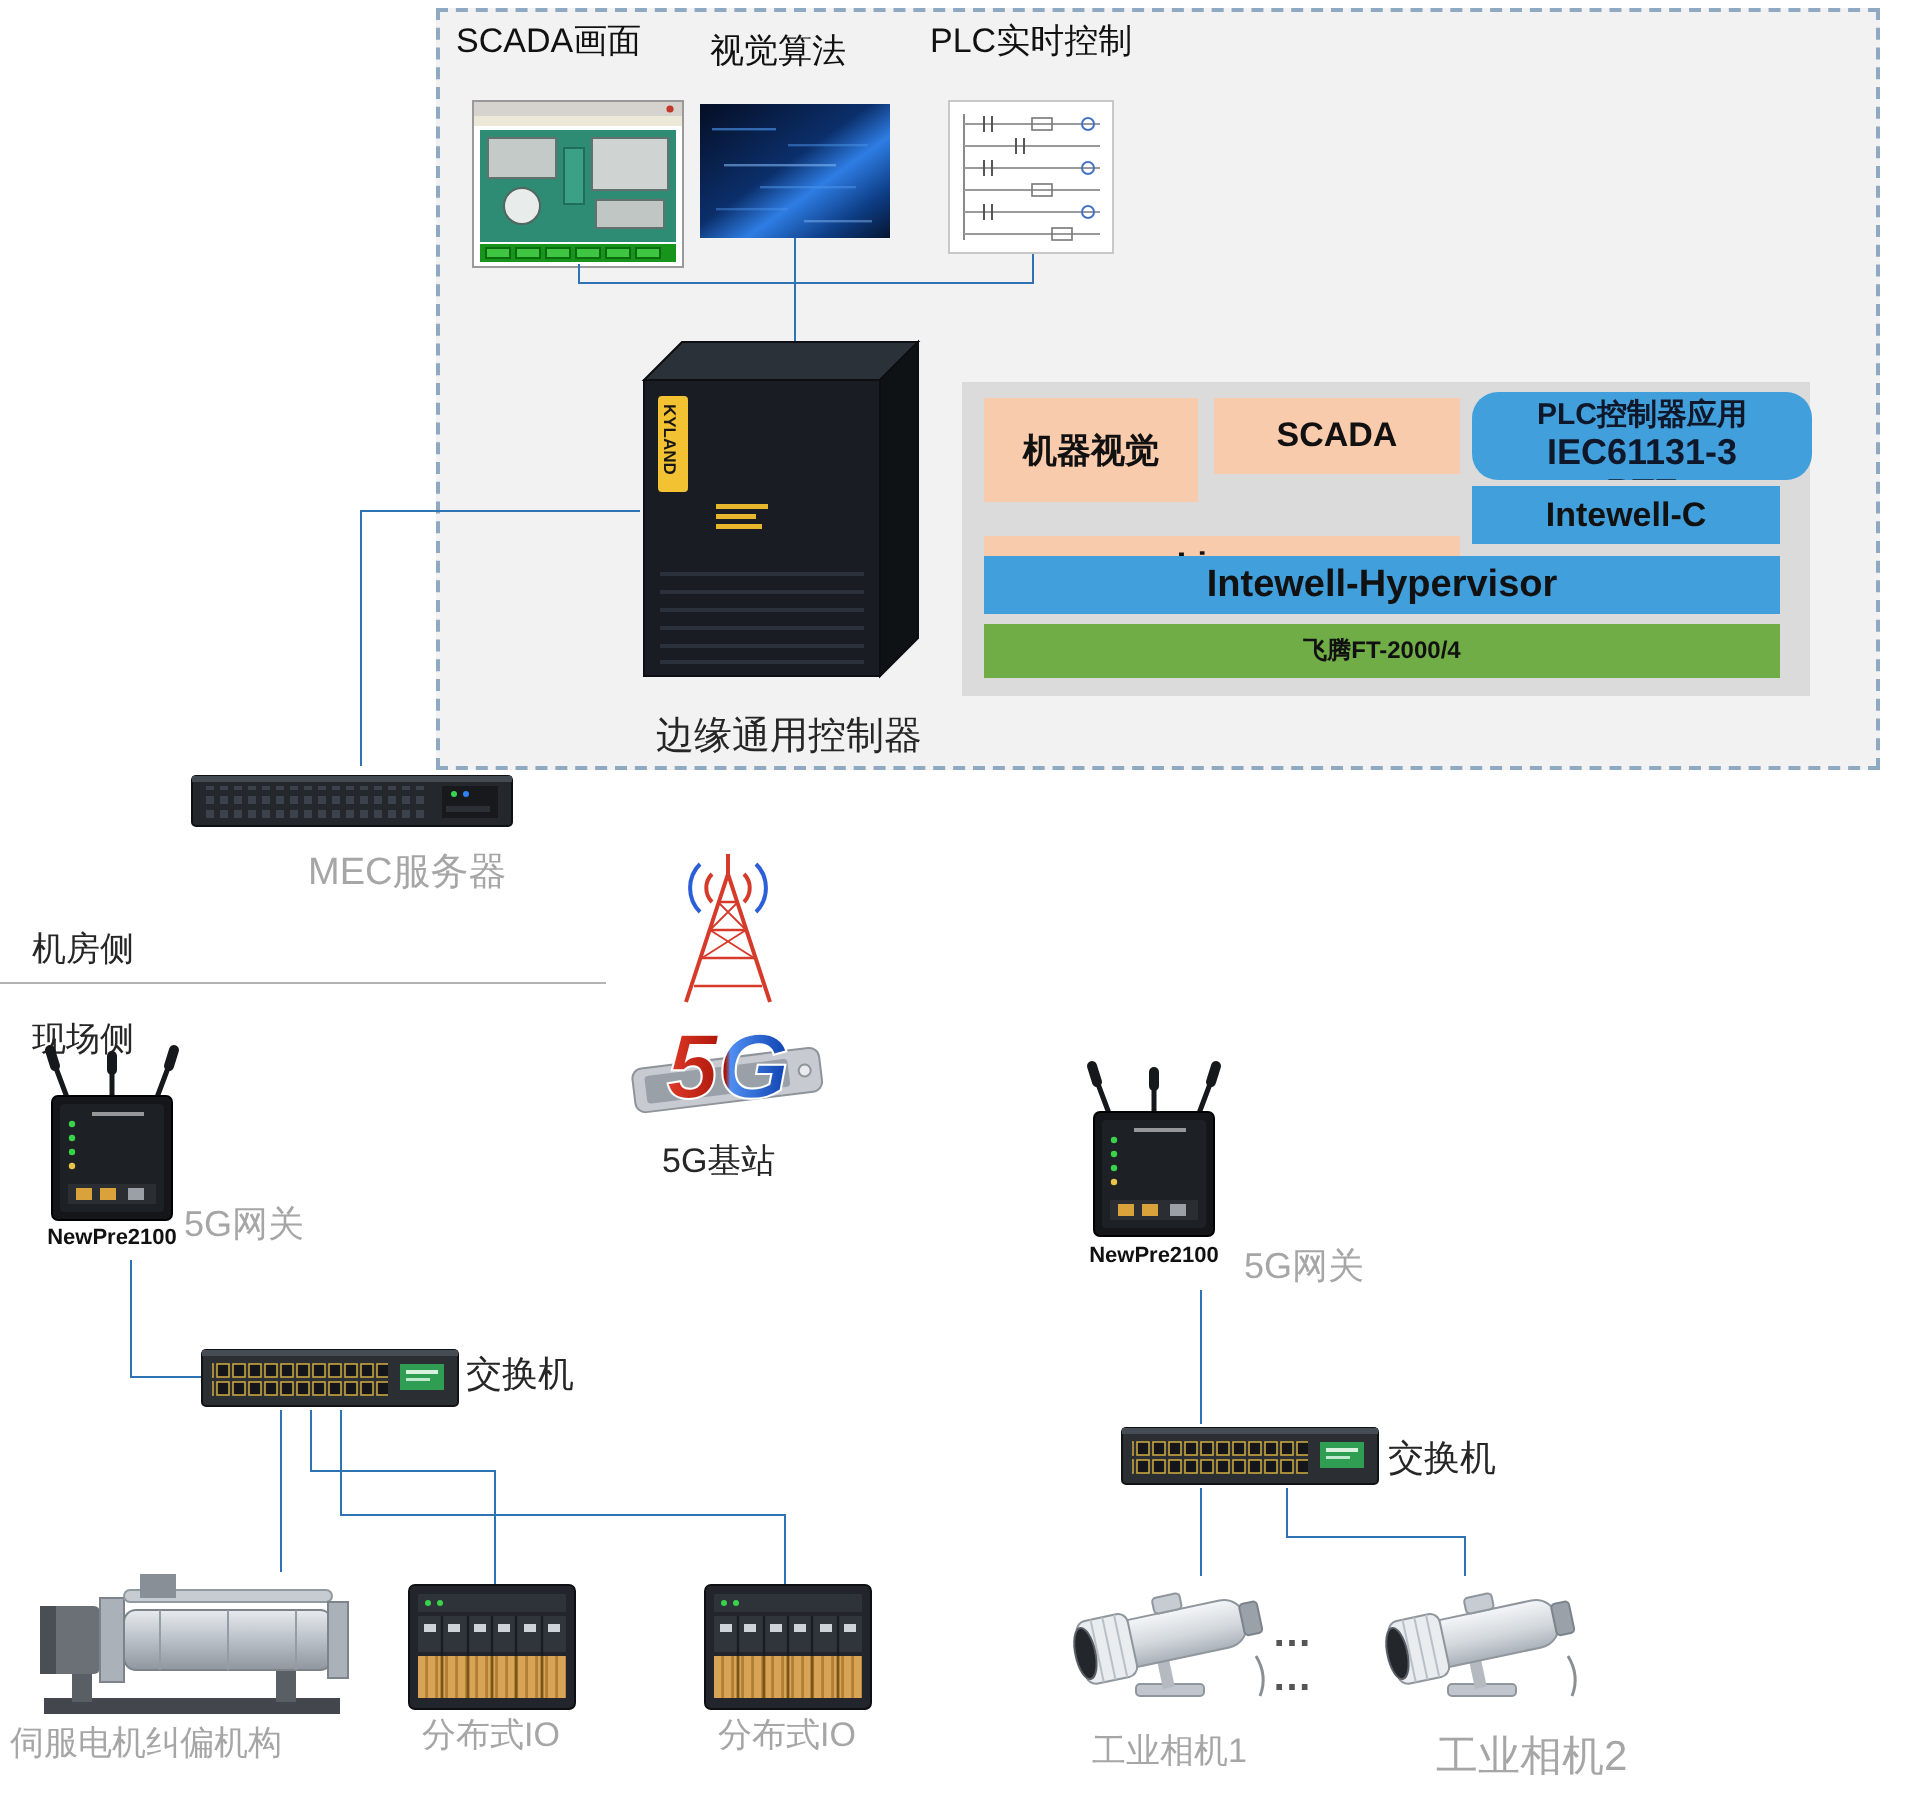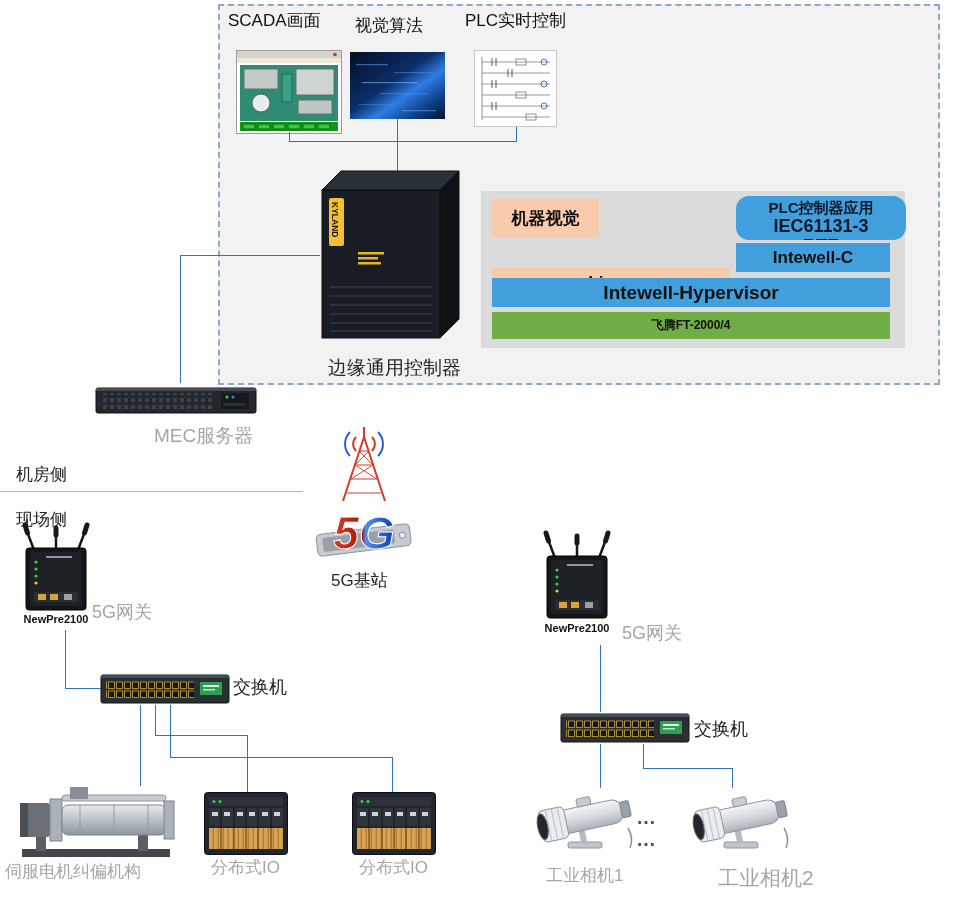--- a/index.html
+++ b/index.html
@@ -139,21 +139,22 @@
       <rect x="12" y="129" width="102" height="2" fill="#2a313a"></rect>
       <rect x="12" y="138" width="102" height="2" fill="#2a313a"></rect>
       <rect x="12" y="147" width="102" height="2" fill="#2a313a"></rect>
       <rect x="12" y="156" width="102" height="2" fill="#2a313a"></rect>
       <rect x="12" y="164" width="102" height="2" fill="#2a313a"></rect>
     </svg>
   </div>
   <div class="lbl dark" style="left:328px;top:355px;font-size:19px;">边缘通用控制器</div>
 
   <div class="stack-panel"></div>
-  <div class="blk peach" style="left:492px;top:199px;width:107px;height:38px;font-size:17px;">机器视觉</div>
+  <div class="blk peach" style="left:492px;top:199px;width:107px;height:52px;font-size:17px;">机器视觉</div>
+  <div class="blk peach" style="left:607px;top:199px;width:123px;height:38px;font-size:17px;">SCADA</div>
   <div class="blk blue plc-app" style="left:736px;top:196px;width:170px;height:44px;">
     <div class="l1">PLC控制器应用</div>
     <div class="l2">IEC61131-3</div>
     <div class="l3">RTE</div>
   </div>
   <div class="blk peach" style="left:492px;top:243px;width:238px;height:29px;font-size:17px;margin-top:25px;">Linux</div>
   <div class="blk blue" style="left:736px;top:243px;width:154px;height:29px;font-size:17px;">Intewell-C</div>
   <div class="blk blue" style="left:492px;top:278px;width:398px;height:29px;font-size:19px;">Intewell-Hypervisor</div>
   <div class="blk green" style="left:492px;top:312px;width:398px;height:27px;font-size:12px;">飞腾FT-2000/4</div>
 

